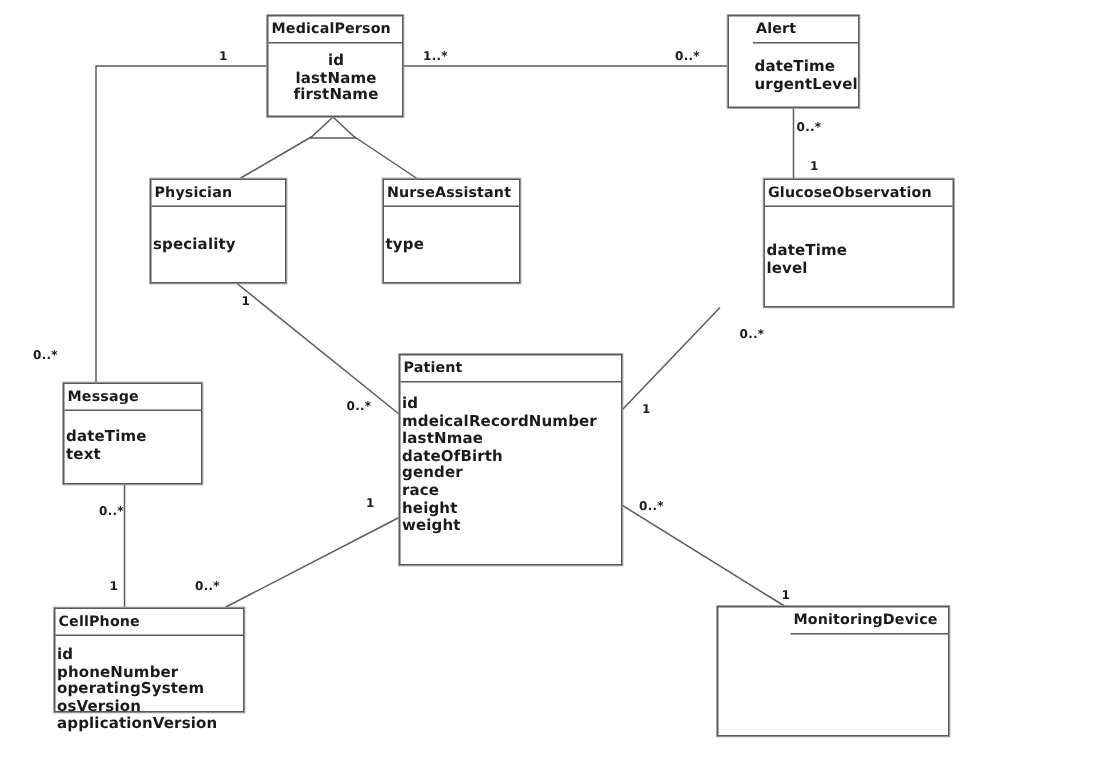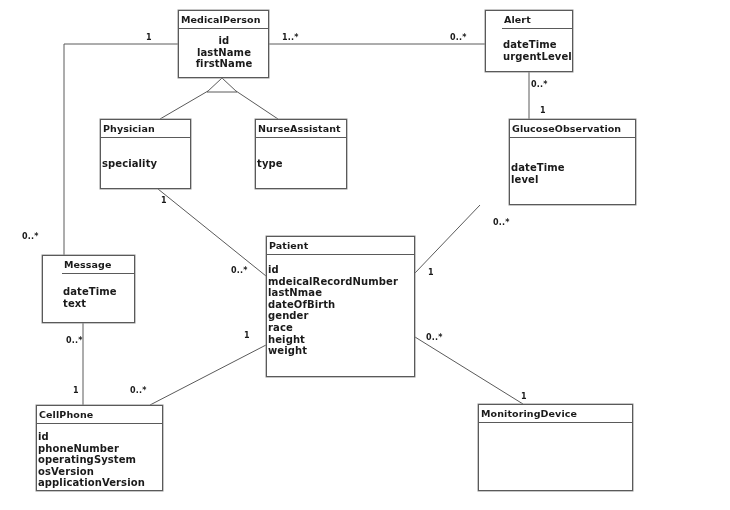--- a/index.html
+++ b/index.html
@@ -98,40 +98,40 @@
       <div class="attr">mdeicalRecordNumber</div>
       <div class="attr">lastNmae</div>
       <div class="attr">dateOfBirth</div>
       <div class="attr">gender</div>
       <div class="attr">race</div>
       <div class="attr">height</div>
       <div class="attr">weight</div>
     </div>
   </div>
 
-  <div class="uml-class" style="left:42px;top:255px;width:93px;height:68px;padding-left:19px;">
+  <div class="uml-class" style="left:42px;top:255px;width:93px;height:68px;">
     <div class="uml-name">Message</div>
     <div class="uml-attrs" style="padding-top:12px;">
       <div class="attr">dateTime</div>
       <div class="attr">text</div>
     </div>
   </div>
 
-  <div class="uml-class" style="left:36px;top:405px;width:127px;height:86px;">
+  <div class="uml-class" style="left:36px;top:405px;width:127px;height:70px;">
     <div class="uml-name">CellPhone</div>
     <div class="uml-attrs" style="padding-top:7px;">
       <div class="attr">id</div>
       <div class="attr">phoneNumber</div>
       <div class="attr">operatingSystem</div>
       <div class="attr">osVersion</div>
       <div class="attr">applicationVersion</div>
     </div>
   </div>
 
-  <div class="uml-class" style="left:478px;top:404px;width:155px;height:87px;">
+  <div class="uml-class" style="left:478px;top:404px;width:155px;height:87px;padding-left:48px;">
     <div class="uml-name">MonitoringDevice</div>
   </div>
 
   <div id="mult-layer">
       <div class="mult" style="left: 146px; top: 33px;">1</div>
       <div class="mult" style="left: 282px; top: 33px;">1..*</div>
       <div class="mult" style="left: 450px; top: 33px;">0..*</div>
       <div class="mult" style="left: 531px; top: 80px;">0..*</div>
       <div class="mult" style="left: 540px; top: 106px;">1</div>
       <div class="mult" style="left: 161px; top: 196px;">1</div>

